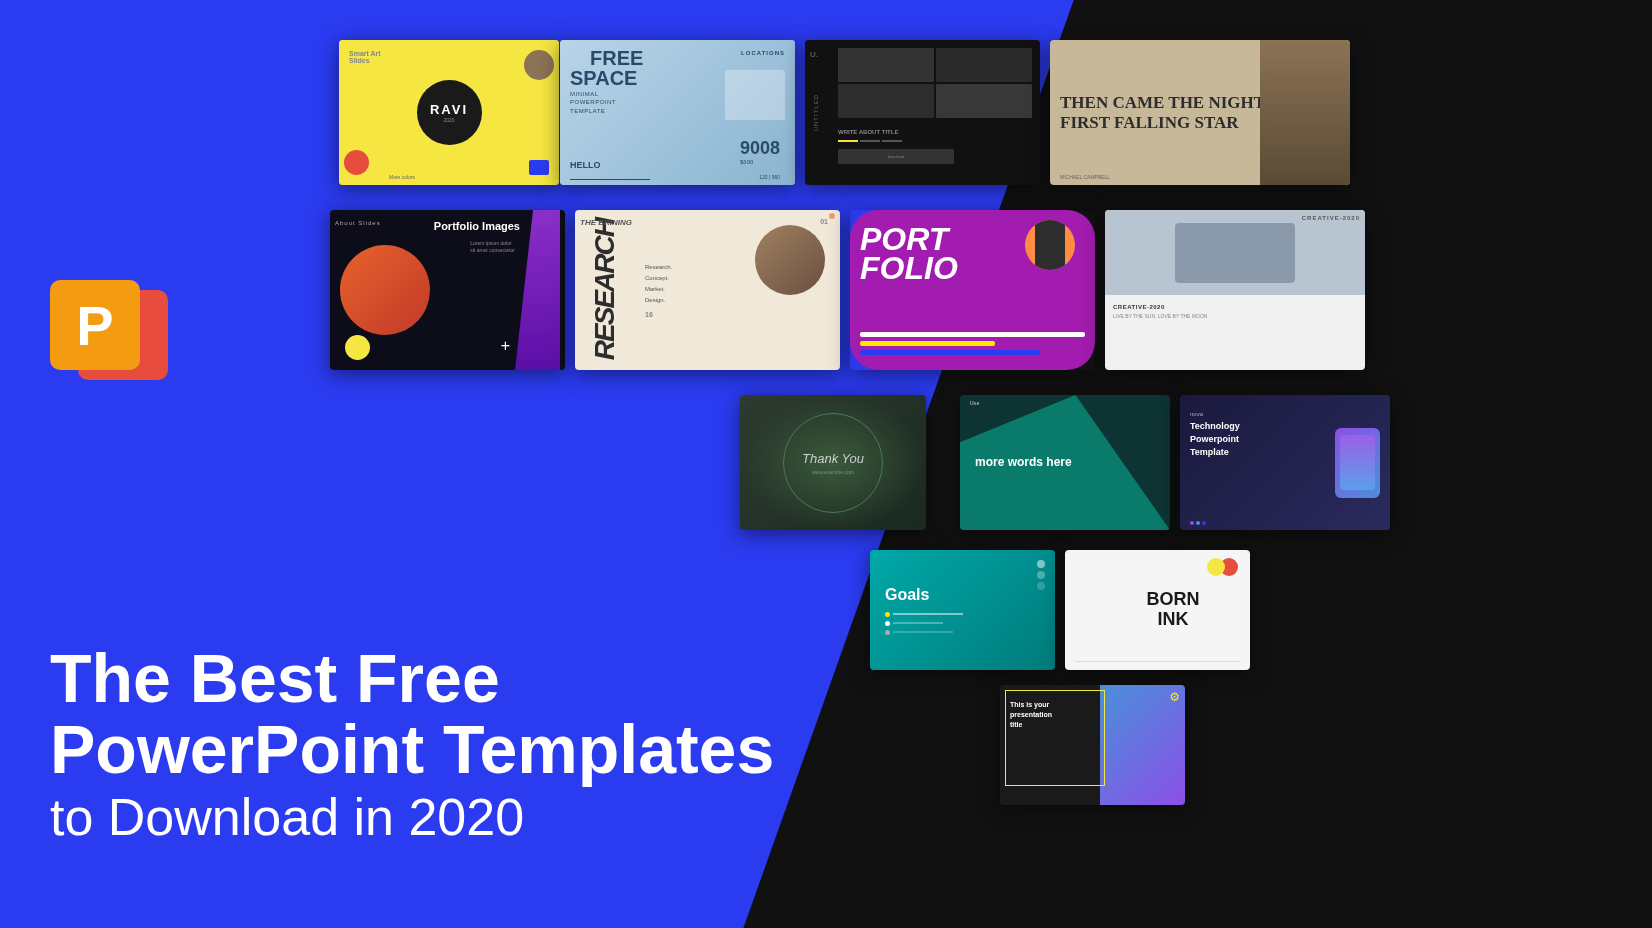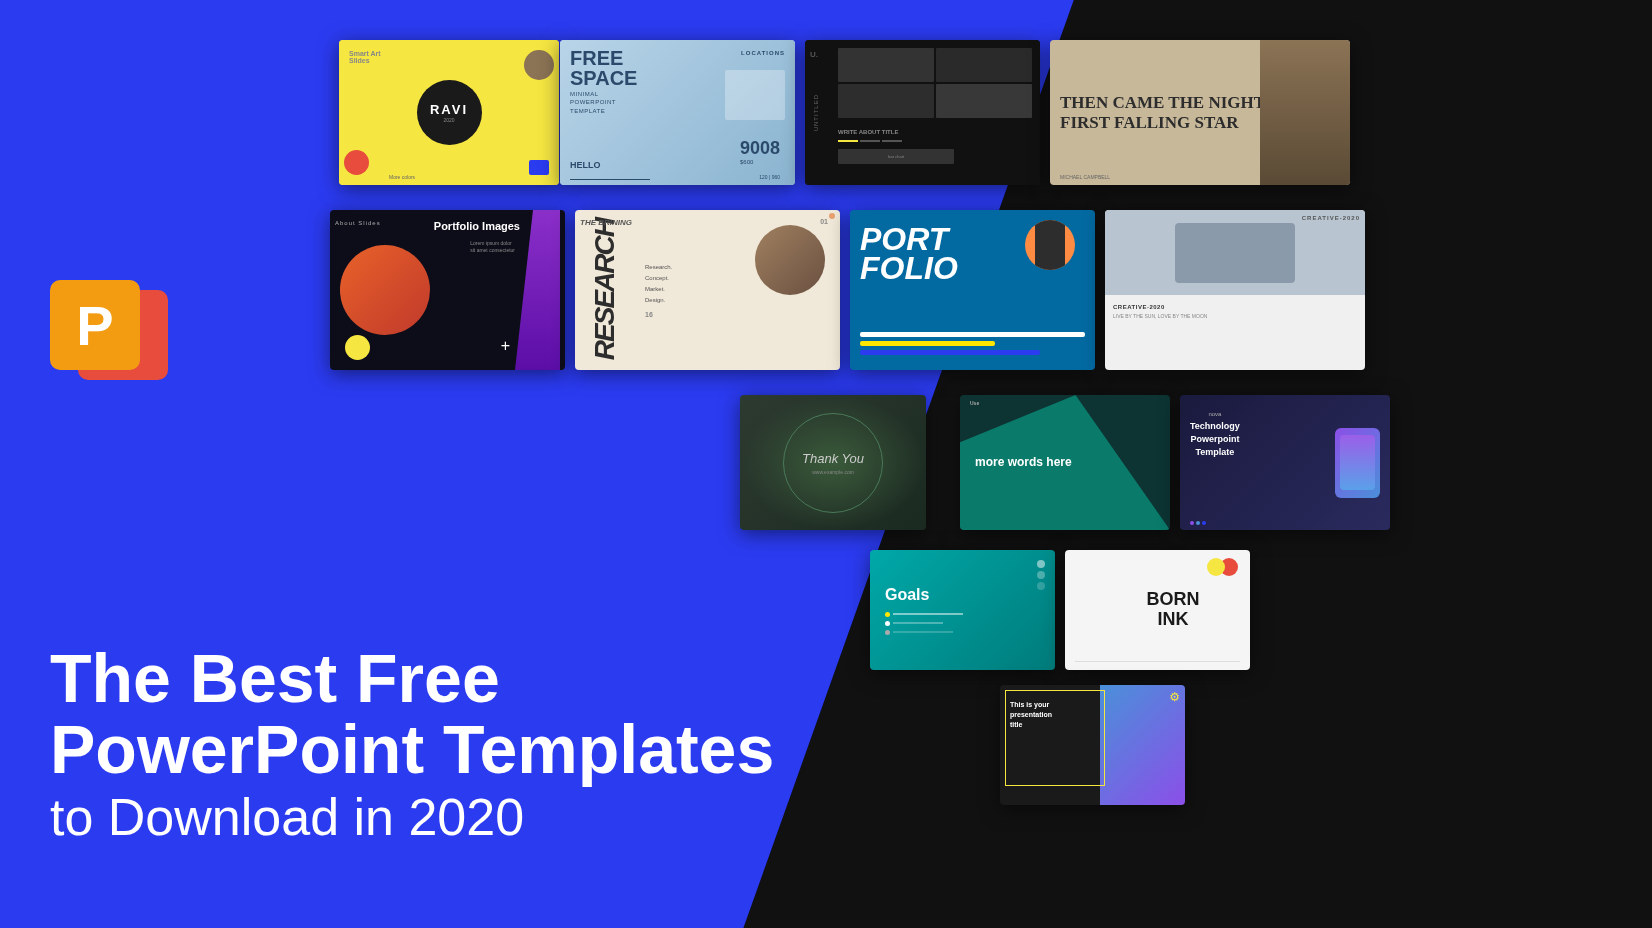--- a/index.html
+++ b/index.html
@@ -173,21 +173,21 @@
     <div style="position:absolute; left:5px; bottom:10px; width:25px; height:25px; background:#E74C3C; border-radius:50%;"></div>
     <div style="position:absolute; right:10px; bottom:10px; width:20px; height:15px; background:#2B3BF0; border-radius:2px;"></div>
     <div style="position:absolute; left:50px; bottom:5px; font-size:5px; color:#666;">More colors</div>
   </div>
 </div>
 
 <div class="slide slide-space" style="position:absolute; top:40px; left:560px; width:235px; height:145px; z-index:3; border-radius:4px; overflow:hidden;">
   <div style="background:linear-gradient(135deg,#B8D4E8,#8AB4D0); width:100%; height:100%; display:flex; flex-direction:column; align-items:center; justify-content:center; position:relative;">
     <div style="position:absolute; top:10px; right:10px; font-size:6px; color:#2B4A6B; letter-spacing:1px; font-weight:700;">LOCATIONS</div>
     <div style="position:absolute; top:8px; left:10px;">
-      <div style="font-size:20px; font-weight:900; color:#2B4A6B; line-height:1;">FREE</div>
+      <div style="font-size:20px; font-weight:900; color:#2B4A6B; line-height:1;margin-left:20px;">FREE</div>
       <div style="font-size:20px; font-weight:700; color:#2B4A6B; line-height:1;">SPACE</div>
       <div style="font-size:6px; color:#2B4A6B; letter-spacing:0.5px; line-height:1.4; margin-top:2px;">MINIMAL<br>POWERPOINT<br>TEMPLATE</div>
     </div>
     <div style="position:absolute; bottom:15px; left:10px; font-size:9px; color:#2B4A6B; font-weight:700;">HELLO</div>
     <div style="position:absolute; bottom:5px; left:10px; width:80px; height:1px; background:#2B4A6B;"></div>
     <div style="position:absolute; bottom:20px; right:15px; text-align:left;">
       <div style="font-size:18px; font-weight:900; color:#2B4A6B;">9008</div>
       <div style="font-size:6px; color:#2B4A6B;">$600</div>
     </div>
     <div style="position:absolute; top:30px; right:10px; width:60px; height:50px; background:rgba(255,255,255,0.3); border-radius:2px;"></div>
@@ -259,21 +259,21 @@
     </div>
     <div style="position:absolute; right:15px; top:15px; width:70px; height:70px; border-radius:50%; overflow:hidden; background:#8B7355;">
       <div style="width:100%; height:100%; background:linear-gradient(135deg,#a08060,#6a5040);"></div>
     </div>
     <div style="position:absolute; top:8px; right:12px; font-size:7px; color:#888; font-weight:700;">01</div>
     <div style="position:absolute; top:3px; right:5px; width:6px; height:6px; background:#E8A070; border-radius:50%;"></div>
   </div>
 </div>
 
 <div class="slide" style="position:absolute; top:210px; left:850px; width:245px; height:160px; z-index:3; border-radius:4px; overflow:hidden;">
-  <div style="background:#0369a1; width:100%; height:100%; position:relative;">
+  <div style="background:#a21caf; width:100%; height:100%; position:relative;border-radius:28px;">
     <div style="position:absolute; left:10px; top:15px; font-size:32px; font-weight:900; color:white; line-height:0.9; font-style:italic;">
       PORT<br>FOLIO
     </div>
     <div style="position:absolute; top:10px; right:20px; width:50px; height:50px; background:#FF8C42; border-radius:50%; display:flex; align-items:center; justify-content:center; overflow:hidden;">
       <div style="width:30px; height:50px; background:#2d2d2d; border-radius:2px;"></div>
     </div>
     <div style="position:absolute; bottom:15px; left:10px; right:10px; display:flex; flex-direction:column; gap:4px;">
       <div style="height:5px; background:white; border-radius:2px; width:100%;"></div>
       <div style="height:5px; background:#FFE600; border-radius:2px; width:60%;"></div>
       <div style="height:5px; background:#2B3BF0; border-radius:2px; width:80%;"></div>
@@ -309,21 +309,21 @@
     <div style="position:absolute; left:0; top:0; width:100%; height:100%; background:#0a7a6a; clip-path:polygon(0 35%, 55% 0, 100% 100%, 0 100%);"></div>
     <div style="position:absolute; left:0; top:0; width:100%; height:100%; display:flex; align-items:center; padding:15px;">
       <span style="color:white; font-size:12px; font-weight:900; line-height:1.3; position:relative; z-index:2;">more words here</span>
     </div>
     <div style="position:absolute; top:5px; left:10px; font-size:5px; color:#aaa; font-weight:700;">Use</div>
   </div>
 </div>
 
 <div class="slide" style="position:absolute; top:395px; left:1180px; width:210px; height:135px; z-index:3; border-radius:4px; overflow:hidden;">
   <div style="background:linear-gradient(135deg,#1a1a3e,#2a2a5e); width:100%; height:100%; position:relative;">
-    <div style="position:absolute; top:15px; left:10px; color:white; font-size:9px; font-weight:700; line-height:1.4;text-align:center;">
+    <div style="position:absolute; top:15px; left:10px; color:white; font-size:9px; font-weight:700; line-height:1.4;">
       <div style="font-size:6px; color:#aaa; font-weight:400; margin-bottom:2px;">nova</div>
       Technology<br>Powerpoint<br>Template
     </div>
     <div style="position:absolute; right:10px; top:50%; transform:translateY(-50%); width:45px; height:70px; background:linear-gradient(135deg,#8B4FE8,#4A90D9); border-radius:6px; display:flex; align-items:center; justify-content:center;">
       <div style="width:35px; height:55px; background:linear-gradient(180deg,#9B5FE8,#5AA0E9); border-radius:4px;"></div>
     </div>
     <div style="position:absolute; bottom:5px; left:10px; right:60px; display:flex; gap:2px;">
       <div style="width:4px; height:4px; border-radius:50%; background:#8B4FE8;"></div>
       <div style="width:4px; height:4px; border-radius:50%; background:#4A90D9;"></div>
       <div style="width:4px; height:4px; border-radius:50%; background:#2B3BF0;"></div>

